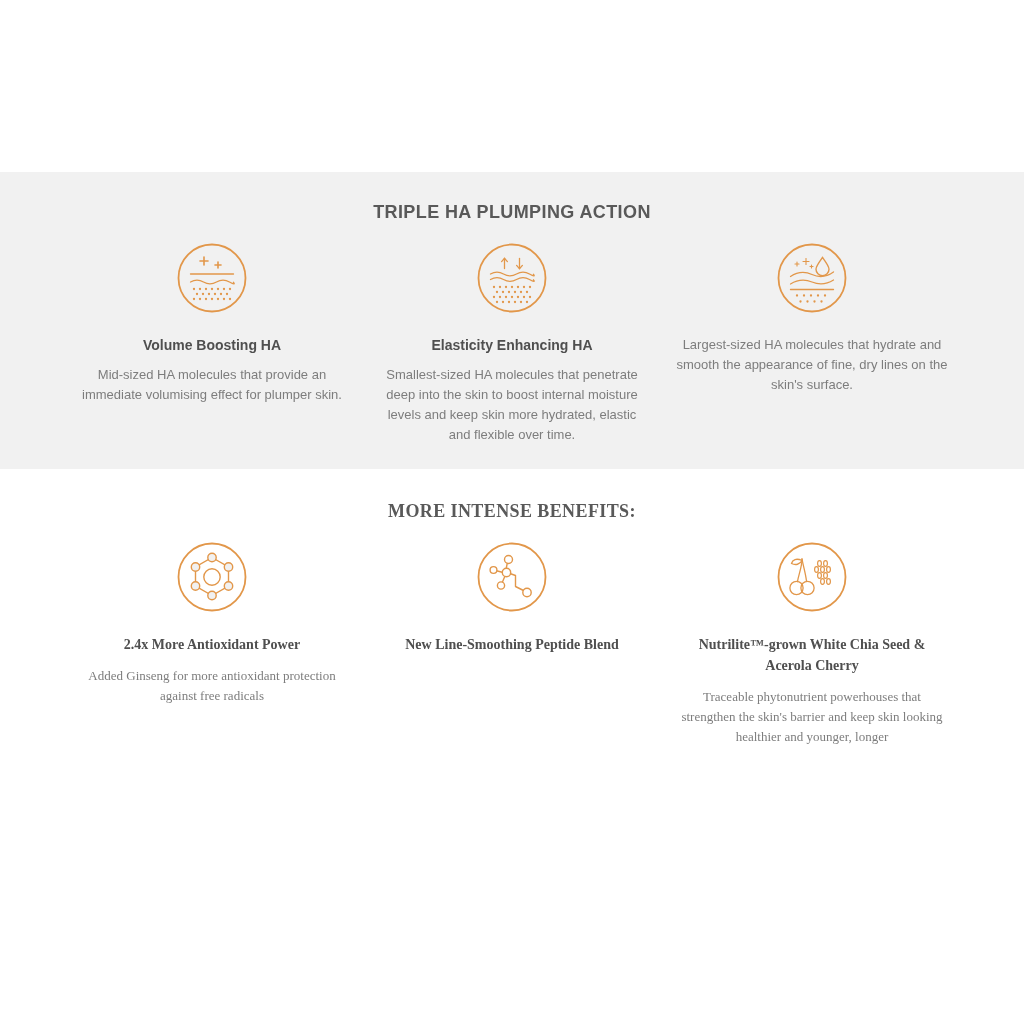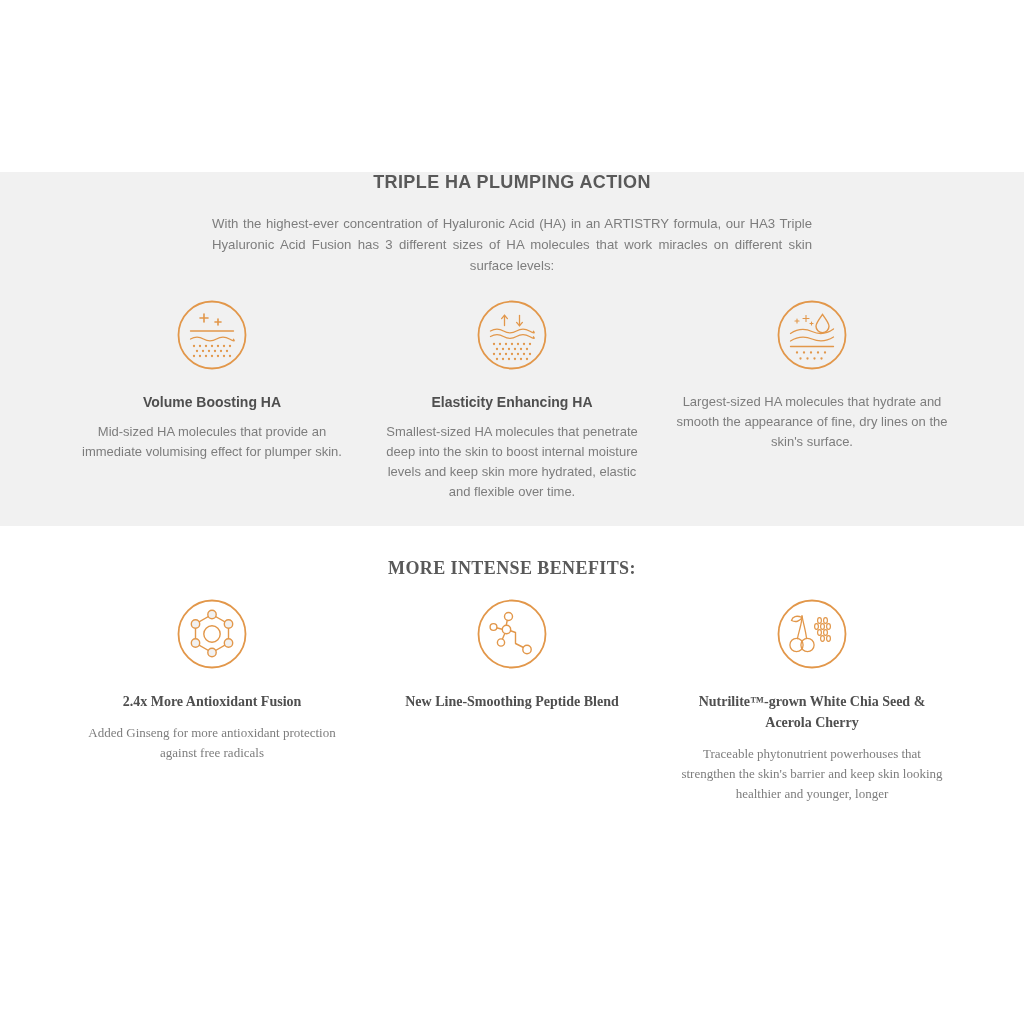--- a/index.html
+++ b/index.html
@@ -5,21 +5,21 @@
   * { margin:0; padding:0; box-sizing:border-box; }
   html, body {
     width:1024px; height:1024px;
     background:#ffffff;
     font-family:"Liberation Sans", sans-serif;
     -webkit-font-smoothing:antialiased;
   }
   .page { width:1024px; height:1024px; position:relative; background:#ffffff; }
 
   .section { width:100%; }
-  .section--gray { background:#f1f1f1; padding-bottom:24px; }
+  .section--gray { background:#f1f1f1; padding-top:30px; padding-bottom:24px; }
   .section--white { background:#ffffff; padding-top:32px; padding-bottom:20px;font-family:Liberation Serif, serif; }
 
   .spacer-top { height:172px; background:#ffffff; }
 
   .sect-title {
     text-align:center;
     font-size:18px;
     font-weight:bold;
     letter-spacing:0.4px;
     color:#595959;
@@ -73,21 +73,20 @@
 <body>
 
 <div class="page">
 
   <div class="spacer-top"></div>
 
   <div class="section section--gray">
 
     <div class="sect-title">TRIPLE HA PLUMPING ACTION</div>
 
-    <div class="intro">With the highest-ever concentration of Hyaluronic Acid (HA) in an ARTISTRY formula, our HA3 Triple Hyaluronic Acid Fusion has 3 different sizes of HA molecules that work miracles on different skin surface levels:</div>
 
     <div class="cols">
 
       <div class="col">
         <div class="icon-wrap">
           <svg class="icon-circle" width="70" height="70" viewBox="0 0 70 70">
             <circle cx="35" cy="35" r="33.5" fill="none" stroke="#e2974a" stroke-width="1.8"></circle>
             <g stroke="#e2974a" stroke-width="1.6" stroke-linecap="round">
               <line x1="27" y1="14" x2="27" y2="22"></line>
                 <line x1="23" y1="18" x2="31" y2="18"></line>
@@ -224,21 +223,21 @@
               <circle cx="35" cy="35" r="8.2"></circle>
               <circle cx="35" cy="15.5" r="4.2" fill="#f1f1f1"></circle>
               <circle cx="51.5" cy="25" r="4.2" fill="#f1f1f1"></circle>
               <circle cx="51.5" cy="44" r="4.2" fill="#f1f1f1"></circle>
               <circle cx="35" cy="53.5" r="4.2" fill="#f1f1f1"></circle>
               <circle cx="18.5" cy="44" r="4.2" fill="#f1f1f1"></circle>
               <circle cx="18.5" cy="25" r="4.2" fill="#f1f1f1"></circle>
             </g>
           </svg>
         </div>
-        <div class="col-title">2.4x More Antioxidant Fusion</div>
+        <div class="col-title">2.4x More Antioxidant Power</div>
         <div class="col-body">Added Ginseng for more antioxidant protection against free radicals</div>
       </div>
 
       <div class="col">
         <div class="icon-wrap">
           <svg class="icon-circle" width="70" height="70" viewBox="0 0 70 70">
             <circle cx="35" cy="35" r="33.5" fill="none" stroke="#e2974a" stroke-width="1.8"></circle>
             <g stroke="#e2974a" stroke-width="1.4" fill="none" stroke-linecap="round" stroke-linejoin="round">
               <line x1="18.5" y1="28.5" x2="28" y2="31"></line>
               <line x1="30.5" y1="20" x2="29" y2="27.5"></line>

